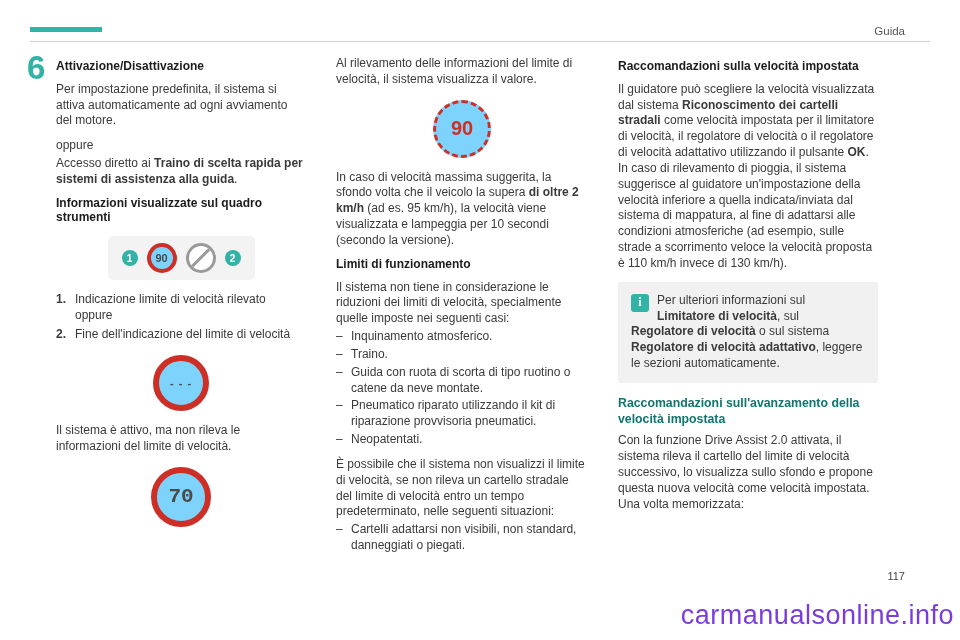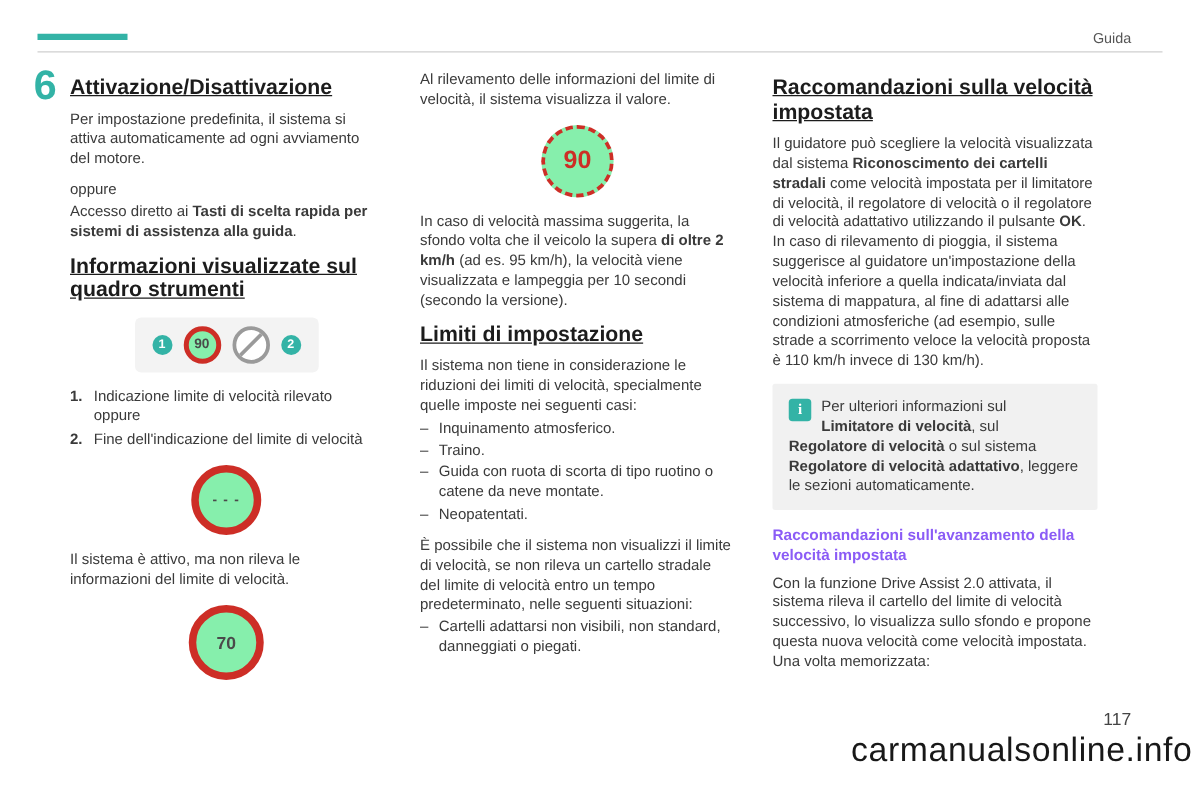--- a/index.html
+++ b/index.html
@@ -15,21 +15,21 @@
   
   .accent-bar { position:absolute; left:30px; top:27px; width:72px; height:5px; background:var(--accent-teal,#33b3a6); }
   .header-label { position:absolute; right:55px; top:24px; font-size:11.5px; color:#555; }
   .header-rule { position:absolute; left:30px; right:30px; top:41px; height:1px; background:#cfcfcf; }
   .chapter-num { position:absolute; left:27px; top:46px; font-size:33px; font-weight:bold; color:var(--accent-teal,#33b3a6); }
 
   
   .columns { position:absolute; left:56px; top:56px; width:822px; display:grid; grid-template-columns:250px 252px 260px; column-gap:30px; }
   .col { min-width:0; }
 
-  h1.sec { font-size:17px; line-height:1.15; color:#1c1c1c; margin:4px 0 8px; font-weight:bold;text-decoration:underline; }
+  h1.sec { font-size:12px; line-height:1.15; color:#1c1c1c; margin:4px 0 8px; font-weight:bold; }
   p { margin:0 0 9px; }
   .tight { margin-bottom:2px; }
 
   
   .disp-icon { float:left; margin:2px 8px 2px 0; }
   .icon-para { overflow:visible; }
 
   
   .numlist { margin:6px 0 8px; padding:0; list-style:none; }
   .numlist li { display:flex; gap:6px; margin-bottom:3px; }
@@ -37,57 +37,57 @@
 
   
   .dashlist { margin:0 0 9px; padding:0; list-style:none; }
   .dashlist li { position:relative; padding-left:15px; margin-bottom:2px; }
   .dashlist li::before { content:"–"; position:absolute; left:0; top:0; }
 
   
   .fig { display:flex; justify-content:center; align-items:center; margin:12px 0; }
   .fig-strip { background:#f3f3f3; border-radius:5px; padding:7px 14px; display:flex; align-items:center; gap:9px; }
   .badge { width:16px; height:16px; border-radius:50%; background:var(--accent-teal,#33b3a6); color:#fff; font-size:10px; font-weight:bold; display:flex; align-items:center; justify-content:center; }
-  .sign { border-radius:50%; background:#86efac; display:flex; align-items:center; justify-content:center; font-weight:bold; color:#4a4a4a; box-sizing:border-box; }
+  .sign { border-radius:50%; background:#7dd3fc; display:flex; align-items:center; justify-content:center; font-weight:bold; color:#4a4a4a; box-sizing:border-box; }
   .sign-mini { width:30px; height:30px; border:4px solid var(--sign-red,#cd2e26); font-size:11px; }
   .sign-end { width:30px; height:30px; border:3px solid #9a9a9a; background:#fff; position:relative; overflow:hidden; border-radius:50%; box-sizing:border-box; }
   .sign-end::after { content:""; position:absolute; left:50%; top:-5px; bottom:-5px; width:3px; margin-left:-1.5px; background:#9a9a9a; transform:rotate(45deg); }
   .sign-dashes { width:56px; height:56px; border:6px solid var(--sign-red,#cd2e26); font-size:11px; letter-spacing:1px; }
-  .sign-70 { width:60px; height:60px; border:6px solid var(--sign-red,#cd2e26); font-size:14px; color:#4a4a4a; }
+  .sign-70 { width:60px; height:60px; border:6px solid var(--sign-red,#cd2e26); font-size:21px; color:#4a4a4a;font-family:Liberation Mono, monospace; }
   .sign-sketch { width:58px; height:58px; border:3px dashed var(--sign-red,#cd2e26); color:var(--sign-red,#cd2e26); font-size:20px; }
 
   
   .infobox { background:#f1f1f1; padding:11px 13px; margin:10px 0 12px; border-radius:2px; }
   .info-icon { float:left; width:18px; height:18px; margin:1px 8px 2px 0; background:var(--accent-teal,#33b3a6); color:#fff; border-radius:3px; display:flex; align-items:center; justify-content:center; font-weight:bold; font-size:12px; font-family:"Liberation Serif","DejaVu Serif",serif; }
 
-  .subhead { font-weight:bold; color:#8b5cf6; margin:4px 0 6px; font-size:12.3px; }
+  .subhead { font-weight:bold; color:#0f766e; margin:4px 0 6px; font-size:12.3px; }
 
   
-  .page-number { position:absolute; right:55px; bottom:56px; font-size:14px; color:#444; }
-  .watermark { position:absolute; right:6px; bottom:21px; font-size:27px; color:#000000; opacity:0.9; letter-spacing:0.5px; }
+  .page-number { position:absolute; right:55px; bottom:56px; font-size:11px; color:#444; }
+  .watermark { position:absolute; right:6px; bottom:6px; font-size:27px; color:#6d28d9; opacity:0.9; letter-spacing:0.5px; }
 </style>
 </head>
 <body>
 
 <div class="page">
 
   <div class="accent-bar"></div>
   <div class="header-label">Guida</div>
   <div class="header-rule"></div>
   <div class="chapter-num">6</div>
 
   <main class="columns">
 
     <section class="col">
       <h1 class="sec">Attivazione/Disattivazione</h1>
       <p>Per impostazione predefinita, il sistema si attiva automaticamente ad ogni avviamento del motore.</p>
 
 
       <p class="tight">oppure</p>
-      <p><span>Accesso diretto ai </span><b>Tasti di scelta rapida per sistemi di assistenza alla guida</b><span>.</span></p>
+      <p><span>Accesso diretto ai </span><b>Traino di scelta rapida per sistemi di assistenza alla guida</b><span>.</span></p>
 
       <h1 class="sec">Informazioni visualizzate sul quadro strumenti</h1>
 
       <div class="fig">
         <div class="fig-strip">
           <span class="badge">1</span>
           <span class="sign sign-mini">90</span>
           <span class="sign-end"></span>
           <span class="badge">2</span>
         </div>
@@ -122,27 +122,28 @@
 
     <section class="col">
       <p>Al rilevamento delle informazioni del limite di velocità, il sistema visualizza il valore.</p>
 
       <div class="fig">
         <span class="sign sign-sketch">90</span>
       </div>
 
       <p><span>In caso di velocità massima suggerita, la sfondo volta che il veicolo la supera </span><b>di oltre 2 km/h</b><span> (ad es. 95 km/h), la velocità viene visualizzata e lampeggia per 10 secondi (secondo la versione).</span></p>
 
-      <h1 class="sec">Limiti di impostazione</h1>
+      <h1 class="sec">Limiti di funzionamento</h1>
       <p class="tight">Il sistema non tiene in considerazione le riduzioni dei limiti di velocità, specialmente quelle imposte nei seguenti casi:</p>
 
       <ul class="dashlist">
         <li>Inquinamento atmosferico.</li>
         <li>Traino.</li>
         <li>Guida con ruota di scorta di tipo ruotino o catene da neve montate.</li>
+        <li>Pneumatico riparato utilizzando il kit di riparazione provvisoria pneumatici.</li>
         <li>Neopatentati.</li>
       </ul>
 
       <p class="tight">È possibile che il sistema non visualizzi il limite di velocità, se non rileva un cartello stradale del limite di velocità entro un tempo predeterminato, nelle seguenti situazioni:</p>
 
       <ul class="dashlist">
         <li>Cartelli adattarsi non visibili, non standard, danneggiati o piegati.</li>
       </ul>
     </section>
 

